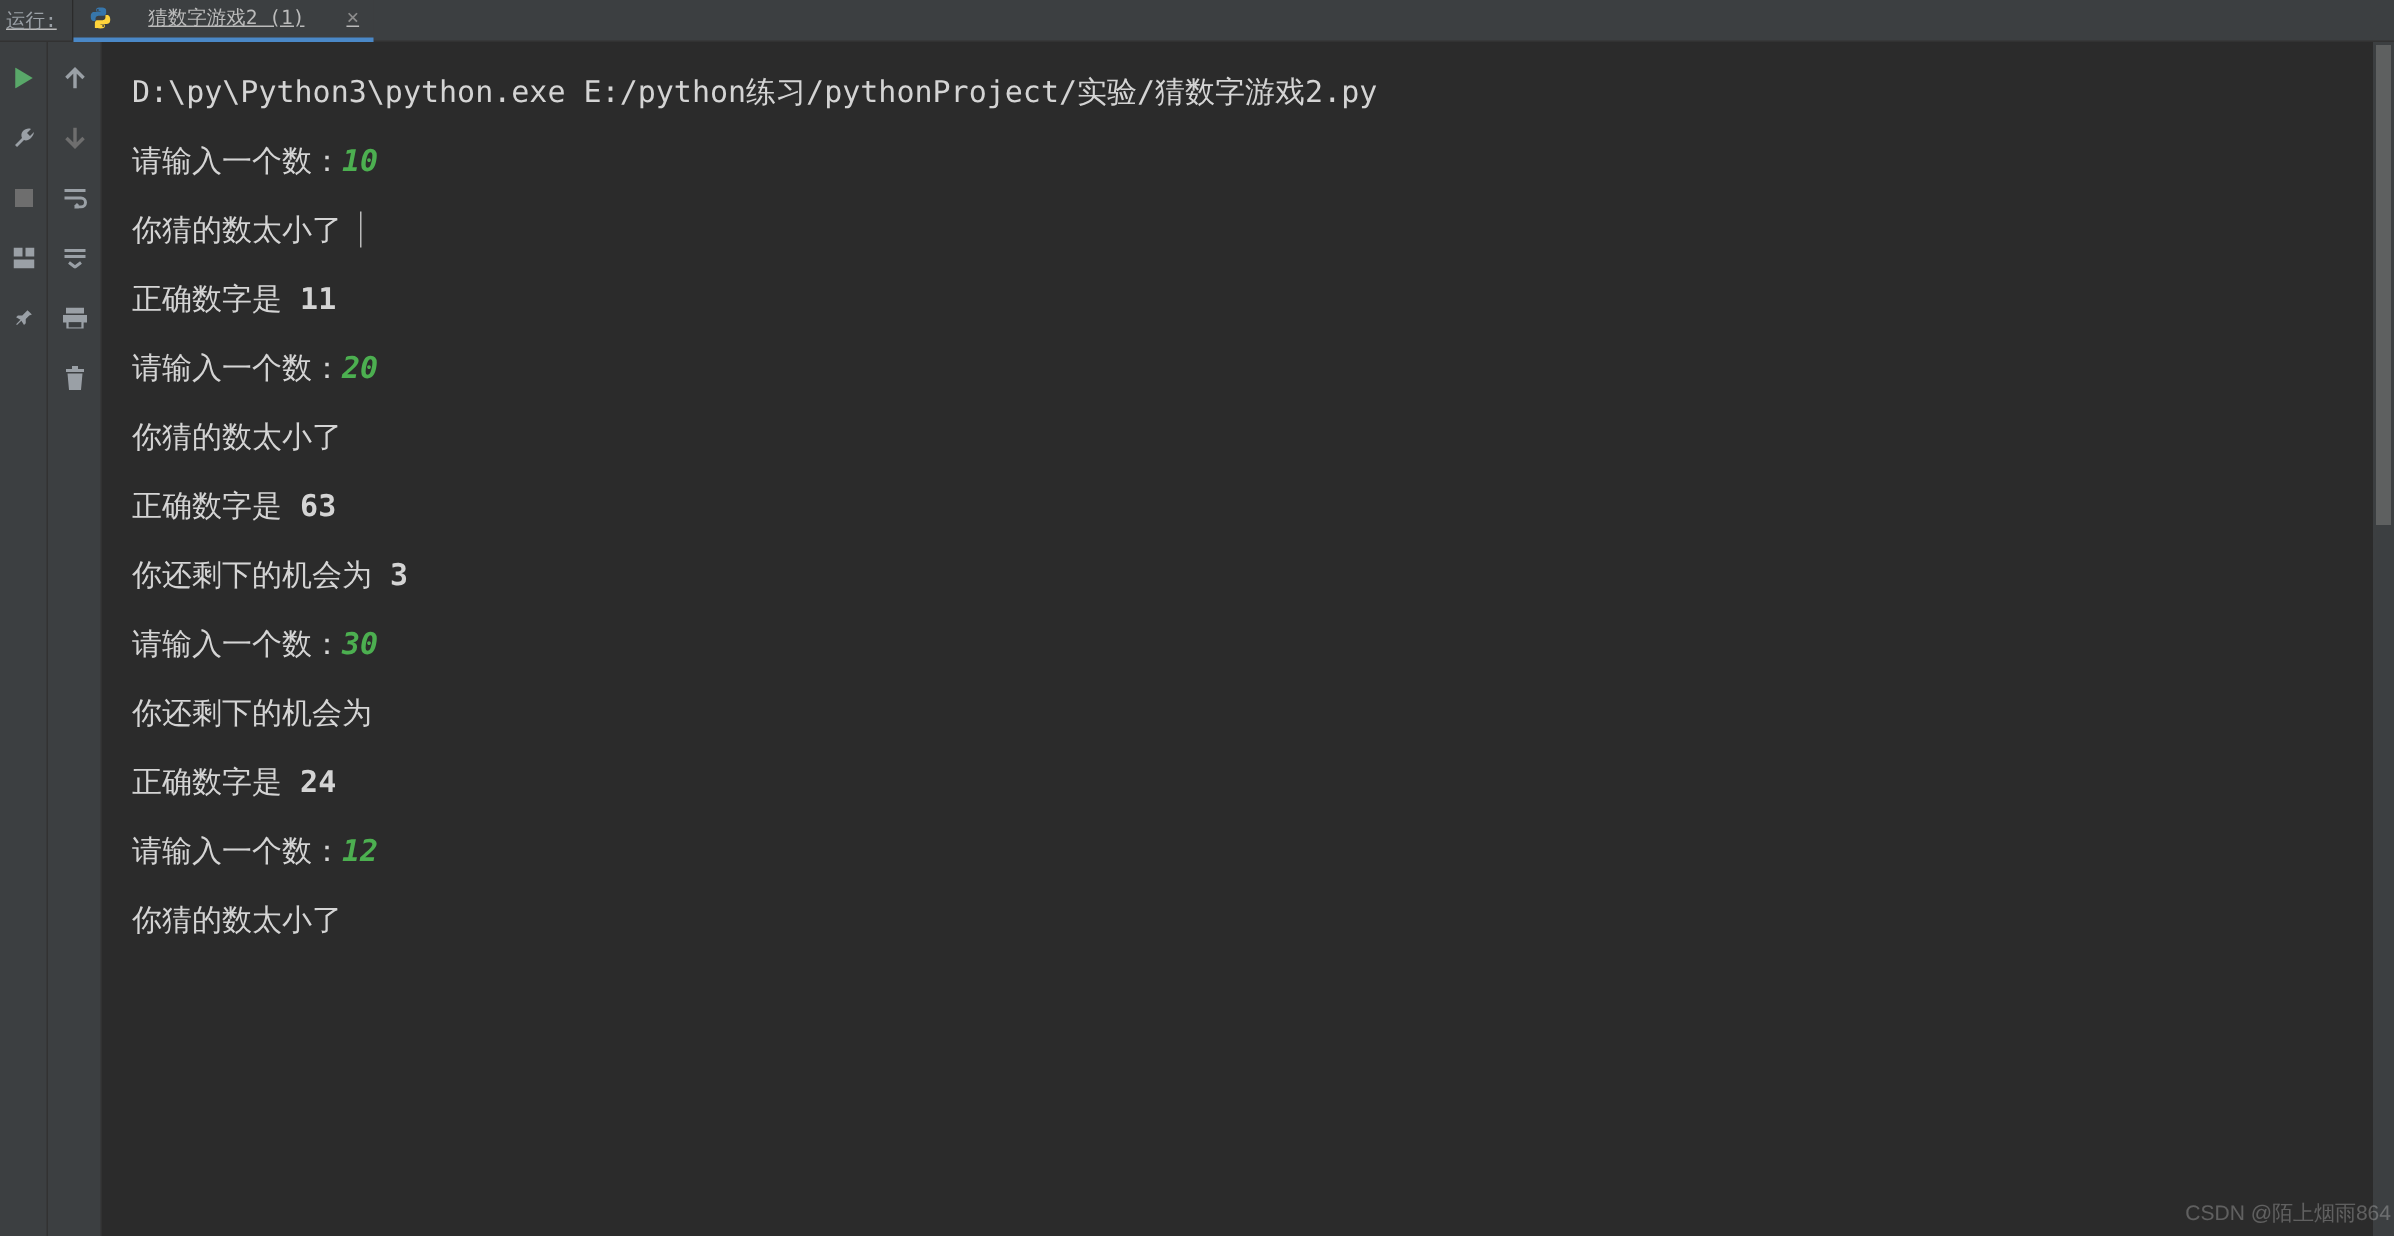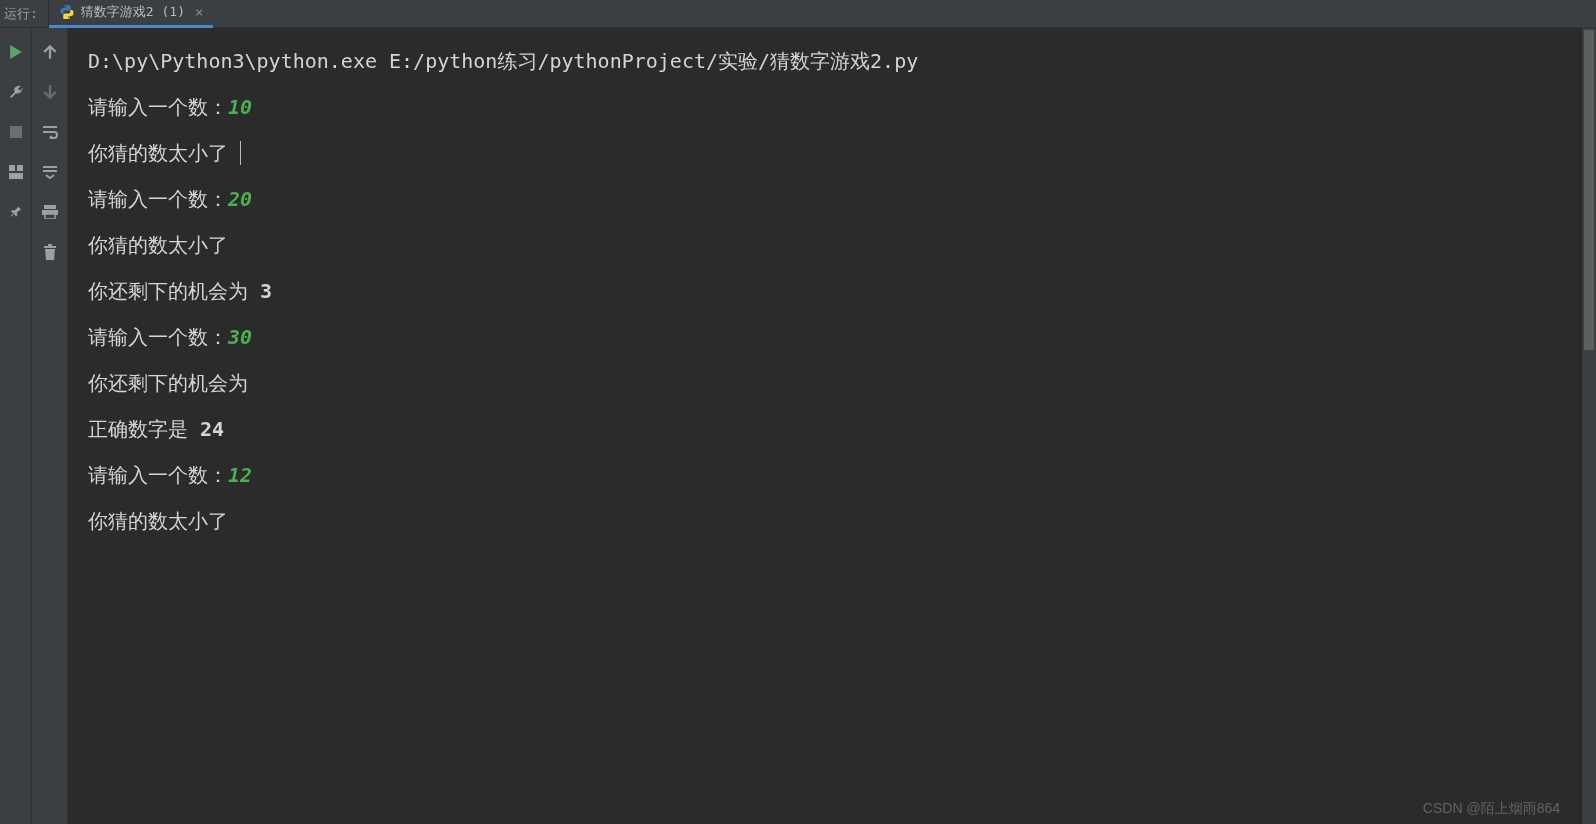--- a/index.html
+++ b/index.html
@@ -11,35 +11,36 @@
   overflow: hidden;
   color: #bbbbbb;
 }
 .top-bar {
   height: 28px;
   background: #3c3f41;
   display: flex;
   align-items: center;
   font-size: 13px;
   border-bottom: 1px solid #323232;
+  text-decoration: underline;
 }
 .run-label {
   color: #9aa0a6;
   padding: 0 10px 0 4px;
   height: 100%;
   display: flex;
   align-items: center;
   border-right: 1px solid #2b2b2b;
 }
 .tab {
   display: flex;
   align-items: center;
   height: 28px;
   padding: 0 10px;
-  gap: 6px;
+  gap: 24px;
   border-bottom: 3px solid #4a88c7;
   background: #3c3f41;
 }
 .py-icon {
   width: 16px; height: 16px;
 }
 .tab-title { color: #bbbbbb; }
 .tab-close {
   color: #8c8c8c;
   font-size: 14px;
@@ -93,21 +94,21 @@
 .cmd { color: #d4d4d4; font-weight: 500; }
 .num-white { color: #d4d4d4; font-weight: 600; }
 .input-green { color: #4caf50; font-style: italic; font-weight: 600; }
 .prompt { color: #d4d4d4; }
 .cursor {
   border-right: 1px solid #bbbbbb;
   margin-left: 0px;
 }
 .watermark {
   position: absolute;
-  right: 36px;
+  right: 2px;
   bottom: 6px;
   color: rgba(255,255,255,0.25);
   font-size: 14px;
   font-family: Arial, sans-serif;
 }
 .scrollbar {
   position: absolute;
   right: 0; top: 28px;
   width: 14px;
   height: calc(100% - 28px);
@@ -204,22 +205,24 @@
           <rect x="5" y="0" width="4" height="2"></rect>
           <path d="M2 5h10l-1 11H3z"></path>
         </svg>
     </div>
   </div>
 
   <div class="console" id="console">
       <div class="line cmd">D:\py\Python3\python.exe E:/python练习/pythonProject/实验/猜数字游戏2.py</div>
       <div class="line"><span class="prompt">请输入一个数：</span><span class="input-green">10</span></div>
       <div class="line"><span class="prompt">你猜的数太小了</span><span class="cursor">&nbsp;</span></div>
+      <div class="line"><span class="prompt">正确数字是 </span><span class="num-white">11</span></div>
       <div class="line"><span class="prompt">请输入一个数：</span><span class="input-green">20</span></div>
       <div class="line"><span class="prompt">你猜的数太小了</span></div>
+      <div class="line"><span class="prompt">正确数字是 </span><span class="num-white">63</span></div>
       <div class="line"><span class="prompt">你还剩下的机会为 </span><span class="num-white">3</span></div>
       <div class="line"><span class="prompt">请输入一个数：</span><span class="input-green">30</span></div>
       <div class="line"><span class="prompt">你还剩下的机会为</span></div>
       <div class="line"><span class="prompt">正确数字是 </span><span class="num-white">24</span></div>
       <div class="line"><span class="prompt">请输入一个数：</span><span class="input-green">12</span></div>
       <div class="line"><span class="prompt">你猜的数太小了</span></div>
     </div>
 </div>
 
 <div class="scrollbar">

